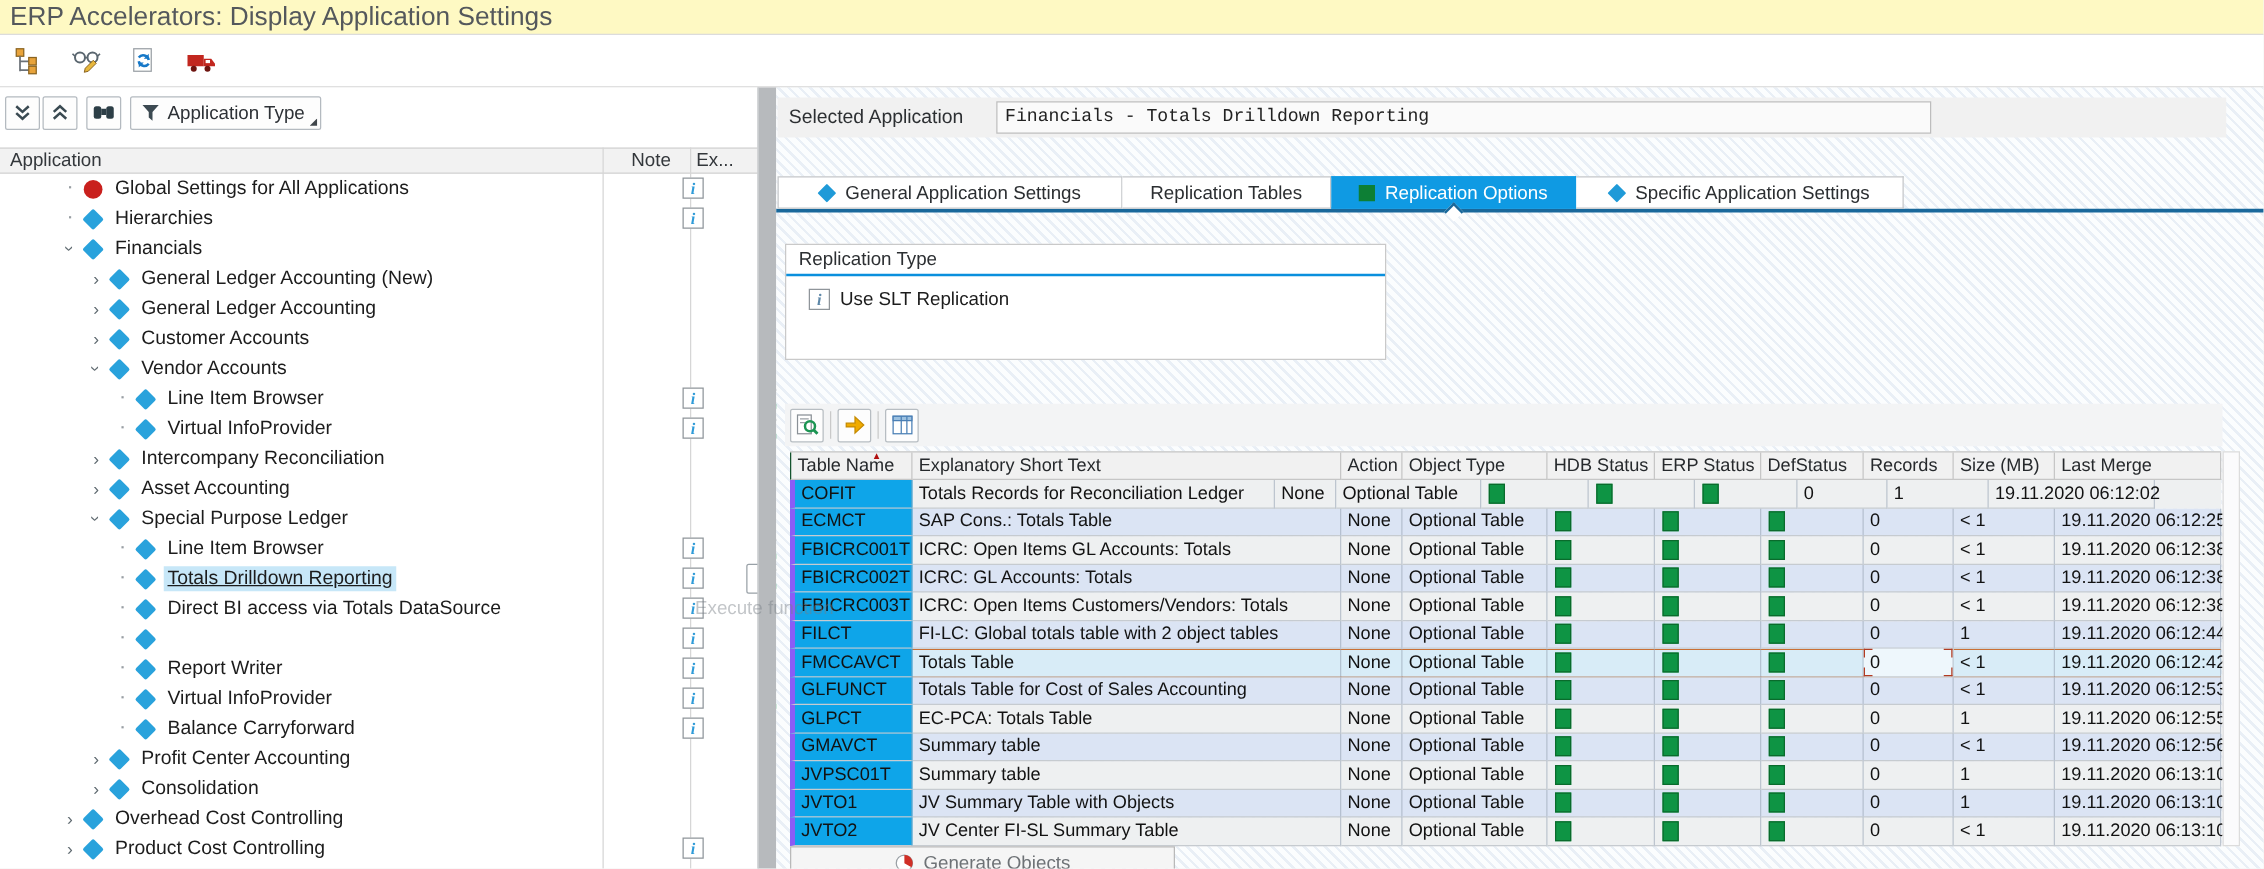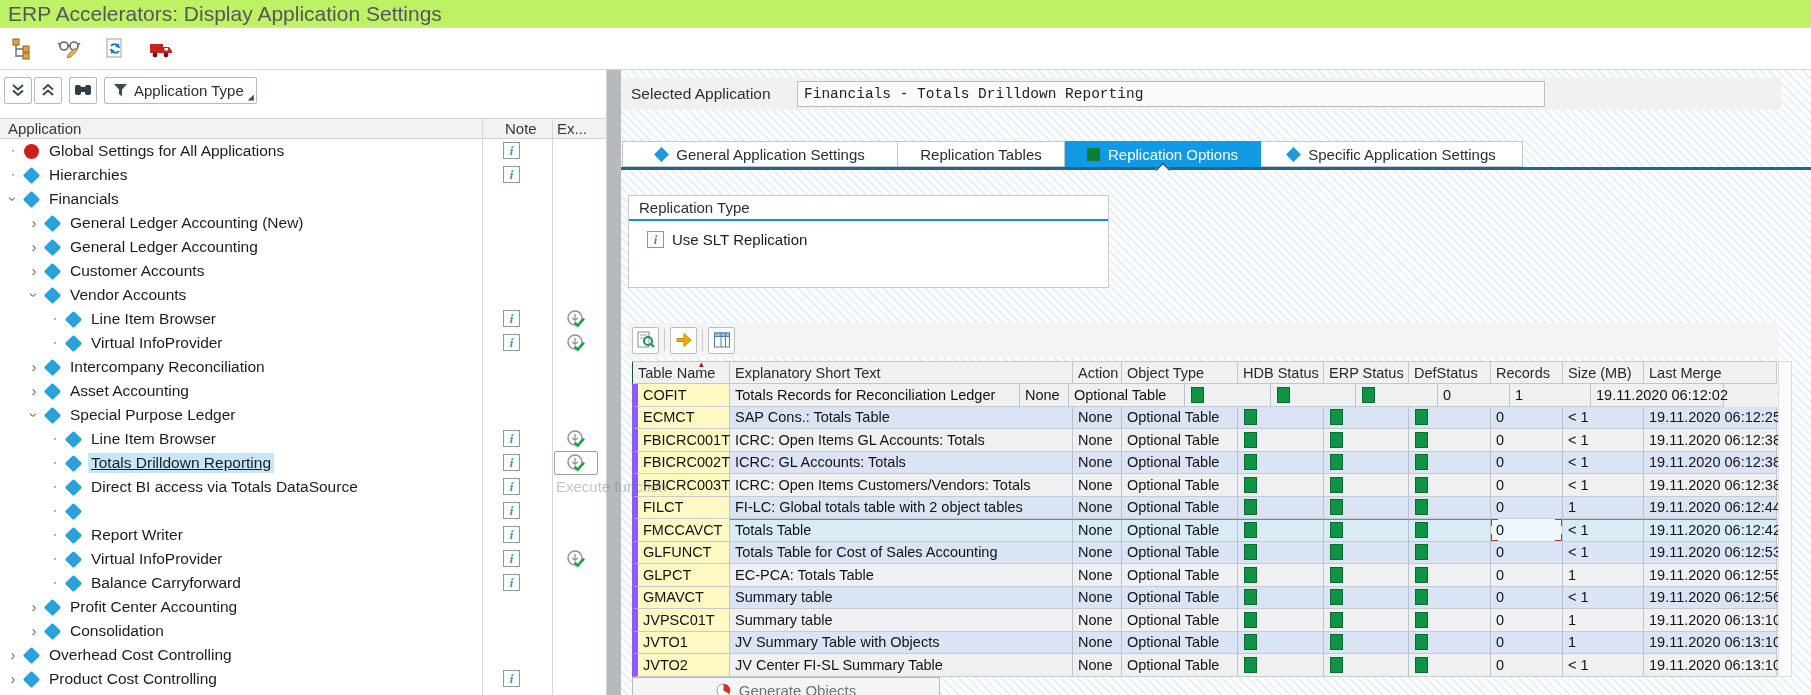--- a/index.html
+++ b/index.html
@@ -1,21 +1,21 @@
 <!DOCTYPE html>
 <html><head>
 <meta charset="utf-8">
 <style>
   html,body{margin:0;padding:0;background:#e8e8e8;}
   *{box-sizing:border-box;}
   #screen{position:relative;width:1811px;height:695px;background:#fff;overflow:hidden;
           font-family:"Liberation Sans",sans-serif;color:#1c1c1c;}
 
   
-  .titlebar{position:absolute;left:0;top:0;width:1811px;height:28px;background:#bef264;
+  .titlebar{position:absolute;left:0;top:0;width:1811px;height:28px;background:#fef9c3;
             border-bottom:1px solid #dcdcdc;display:flex;align-items:center;padding-left:8px;}
   .titlebar .ttext{font-size:21px;color:#54585c;}
   .appbar{position:absolute;left:0;top:28px;width:1811px;height:42px;background:#fff;
           border-bottom:1px solid #d6d6d6;display:flex;align-items:center;gap:16px;padding-left:8px;}
   .appbtn{width:30px;height:30px;display:flex;align-items:center;justify-content:center;cursor:pointer;}
 
   
   .left-panel{position:absolute;left:0;top:70px;width:606px;height:625px;background:#fff;text-decoration:underline;}
   .lp-toolbar{position:absolute;left:4px;top:6px;height:28px;display:flex;align-items:center;}
   .tbtn{width:28px;height:27px;background:#fdfdfd;border:1px solid #b4bac0;border-radius:2px;
@@ -26,21 +26,21 @@
              position:relative;cursor:pointer;}
   .filterbtn .corner{position:absolute;right:2px;bottom:2px;width:6px;height:6px;background:#41474c;
                      clip-path:polygon(100% 0,100% 100%,0 100%);}
   .lp-header{position:absolute;left:0;top:48px;width:606px;height:21px;background:#f2f2f2;
              border-top:1px solid #d2d2d2;border-bottom:1px solid #d2d2d2;font-size:15px;color:#33373b;}
   .lp-header .h-app{position:absolute;left:8px;top:1px;}
   .lp-header .h-note{position:absolute;left:505px;top:1px;}
   .lp-header .h-ex{position:absolute;left:557px;top:1px;}
   .colline{position:absolute;top:48px;bottom:0;width:1px;background:#d6d6d6;}
   .colline.c1{left:482px;} .colline.c2{left:552px;}
-  .tree{position:absolute;left:0;top:69px;width:606px;}
+  .tree{position:absolute;left:0;top:69px;width:606px;padding-left:43px;}
   .tree-row{position:relative;height:24px;display:flex;align-items:center;font-size:15.5px;cursor:default;}
   .indent{display:inline-block;height:1px;flex:0 0 auto;}
   .expander{flex:0 0 14px;text-align:center;color:#5f6a70;font-size:14px;line-height:14px;cursor:pointer;}
   .expander[data-kind="expanded"]{transform:rotate(90deg);}
   .expander[data-kind="leaf"]{font-size:7px;color:#989ea3;cursor:default;}
   .node-ic{flex:0 0 15px;height:15px;margin:0 7px 0 4px;}
   .node-ic.blue-diamond{background:#29a2dc;transform:rotate(45deg) scale(.82);border-radius:2px;}
   .node-ic.red-circle{background:#c9201d;border-radius:50%;}
   .tlabel{white-space:nowrap;padding:1px 3px;}
   .tlabel.selected{background:#c7e7f8;text-decoration:underline;}
@@ -101,21 +101,21 @@
   .th{position:relative;border-right:1px solid #c6c6c6;border-bottom:1px solid #c6c6c6;
       padding-left:5px;display:flex;align-items:center;color:#26292c;white-space:nowrap;overflow:hidden;cursor:pointer;}
   .th:first-child{border-left:1px solid #14532d;}
   .sortmark{position:absolute;top:-3px;left:66px;font-size:9px;color:#b00f0f;}
   .trow{display:flex;height:22.5px;}
   .trow:nth-child(odd){background:#eef0f1;}
   .trow:nth-child(even){background:#dbe4f4;}
   .trow.sel{background:#d8ecf7;box-shadow:inset 0 1px 0 #c96f35, inset 0 -1px 0 #c96f35;}
   .td{position:relative;border-right:1px solid rgba(150,162,178,.55);border-bottom:1px solid #c6cbd0;
       padding-left:5px;display:flex;align-items:center;white-space:nowrap;overflow:visible;color:#121212;}
-  .td:first-child{background:#fef9c3;border-left:6px solid #8b5cf6;}
+  .td:first-child{background:#0ea5e9;border-left:4px solid #8b5cf6;}
   .gsq{width:13px;height:16px;background:#0e9444;border:1px solid #0a6b2c;margin-left:1px;}
   .td.cursor{background:#eef7fc;}
   .td.cursor::before{content:'';position:absolute;inset:0;pointer-events:none;background-repeat:no-repeat;
     background-image:
       linear-gradient(#b23b22,#b23b22),linear-gradient(#b23b22,#b23b22),
       linear-gradient(#b23b22,#b23b22),linear-gradient(#b23b22,#b23b22),
       linear-gradient(#b23b22,#b23b22),linear-gradient(#b23b22,#b23b22),
       linear-gradient(#b23b22,#b23b22),linear-gradient(#b23b22,#b23b22);
     background-position:left top,left top,right top,right top,left bottom,left bottom,right bottom,right bottom;
     background-size:7px 1px,1px 7px,7px 1px,1px 7px,7px 1px,1px 7px,7px 1px,1px 7px;}

